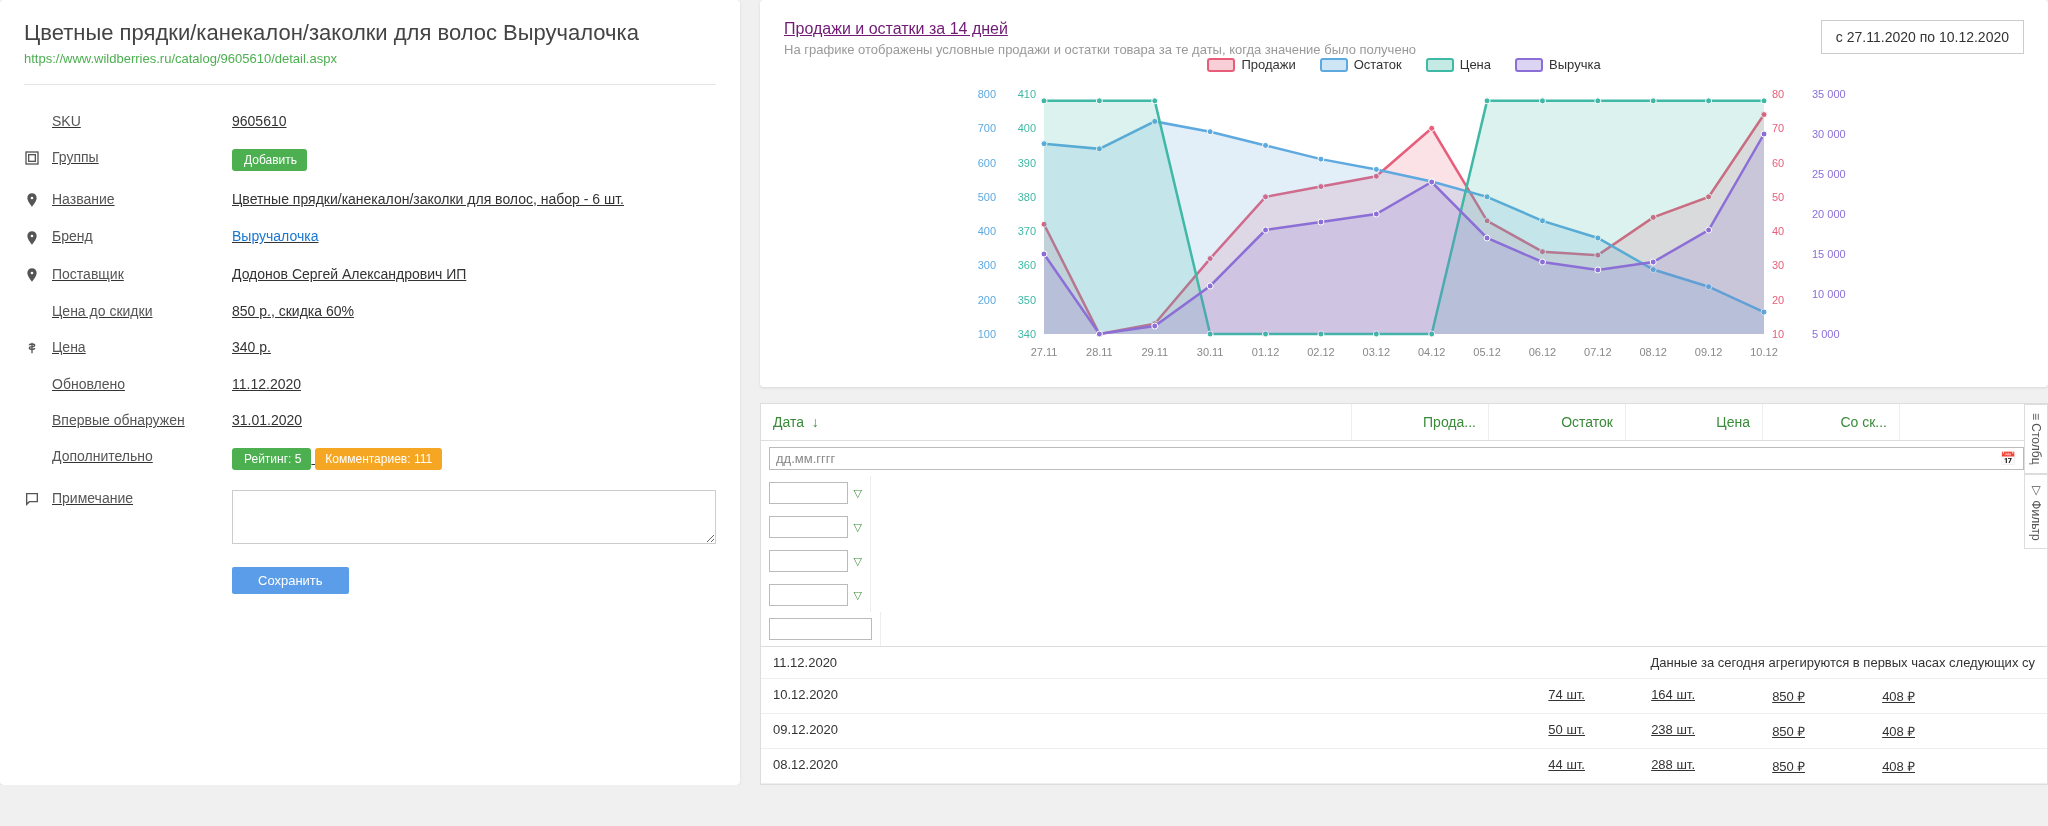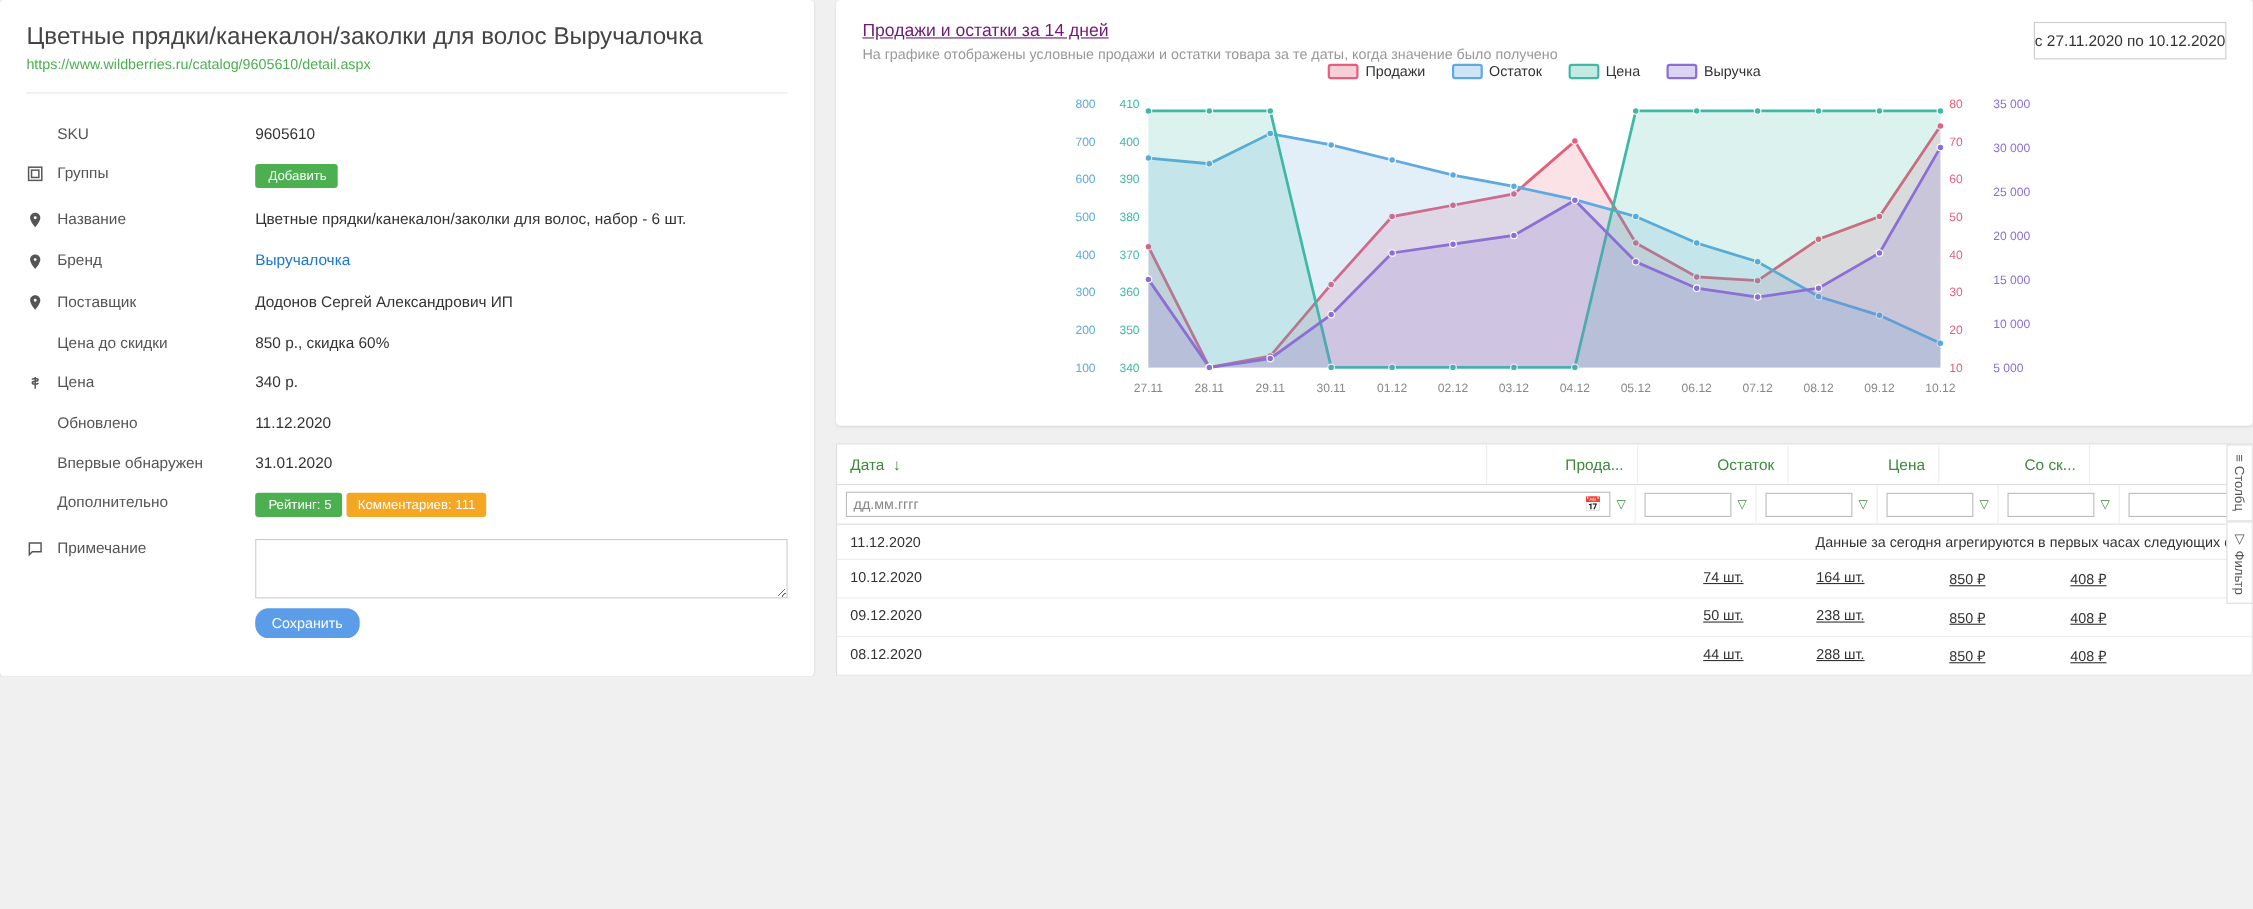--- a/index.html
+++ b/index.html
@@ -3,41 +3,41 @@
 <meta charset="utf-8">
 <style>
 * { box-sizing: border-box; margin: 0; padding: 0; }
 body { font-family: Arial, Helvetica, sans-serif; background: #f0f0f0; color: #333; font-size: 14px; display: flex; gap: 20px; padding: 0; }
 .card { background: #fff; border-radius: 4px; box-shadow: 0 1px 3px rgba(0,0,0,0.1); padding: 20px 24px; }
 .left-panel { width: 740px; flex-shrink: 0; }
 .right-panel { flex: 1; display: flex; flex-direction: column; gap: 16px; }
 .title { font-size: 22px; font-weight: 400; color: #444; margin-bottom: 4px; }
 .url { color: #4caf50; font-size: 13px; text-decoration: none; }
 .divider { border: none; border-top: 1px solid #e5e5e5; margin: 18px 0; }
-.field-row { display: flex; align-items: flex-start; padding: 10px 0; }
+.field-row { display: flex; align-items: flex-start; padding: 10px 0; text-decoration: underline; }
 .field-icon { width: 28px; color: #555; flex-shrink: 0; }
 .field-label { width: 180px; color: #555; font-size: 14px; }
 .field-value { color: #333; flex: 1; }
 .link-value { color: #1976d2; cursor: pointer; }
 .badge { display: inline-block; padding: 4px 10px; border-radius: 3px; color: #fff; font-size: 12px; font-weight: 500; }
 .badge-green { background: #4caf50; padding-left: 12px; }
 .badge-orange { background: #f5a623; }
 textarea { width: 100%; height: 54px; border: 1px solid #ccc; resize: vertical; font-family: inherit; padding: 4px; }
-.btn-save { background: #5b9de8; color: #fff; border: none; padding: 6px 15px; font-size: 13px; margin-top: 6px; cursor: pointer; border-radius: 12px; }
+.btn-save { background: #5b9de8; color: #fff; border: none; padding: 6px 26px; font-size: 13px; margin-top: 20px; cursor: pointer; border-radius: 2px; }
 .chart-header { display: flex; justify-content: space-between; align-items: flex-start; }
 .chart-title { font-size: 16px; color: #701a75; font-weight: 400; text-decoration: underline; }
 .chart-sub { color: #999; font-size: 13px; margin-top: 4px; }
-.date-range { border: 1px solid #ccc; padding: 8px 0; font-size: 14px; color: #333; background: #fff; }
+.date-range { border: 1px solid #ccc; padding: 8px 14px; font-size: 14px; color: #333; background: #fff; }
 .chart-body { position: relative; margin-top: 12px; }
 .table-panel { background: #fff; border: 1px solid #ddd; position: relative; }
 .thead { display: flex; border-bottom: 1px solid #ddd; gap: 27px; }
 .th { padding: 10px 12px; color: #3a8a3a; font-weight: 500; font-size: 14px; border-right: 1px solid #eee; display: flex; align-items: center; }
 .th.date-col { flex: 1; }
 .th.num-col { width: 110px; justify-content: flex-end; }
-.filt-row { display: flex; border-bottom: 1px solid #ddd; }
+.filt-row { display: flex; border-bottom: 1px solid #ddd; flex-direction: column; }
 .filt { padding: 6px 8px; border-right: 1px solid #eee; display: flex; align-items: center; gap: 6px; }
 .filt.date-col { flex: 1; }
 .filt.num-col { width: 110px; }
 .filt input { border: 1px solid #bbb; padding: 3px 4px; font-size: 12px; width: 100%; }
 .filt .fico { color: #3a8a3a; font-size: 11px; }
 .date-input { flex: 1; display: flex; align-items: center; border: 1px solid #bbb; padding: 3px 6px; color: #888; font-size: 13px; }
 .date-input .cal { margin-left: auto; }
 .trow { display: flex; border-bottom: 1px solid #eee; }
 .td { padding: 8px 12px; font-size: 13px; }
 .td.date-col { flex: 1; }

